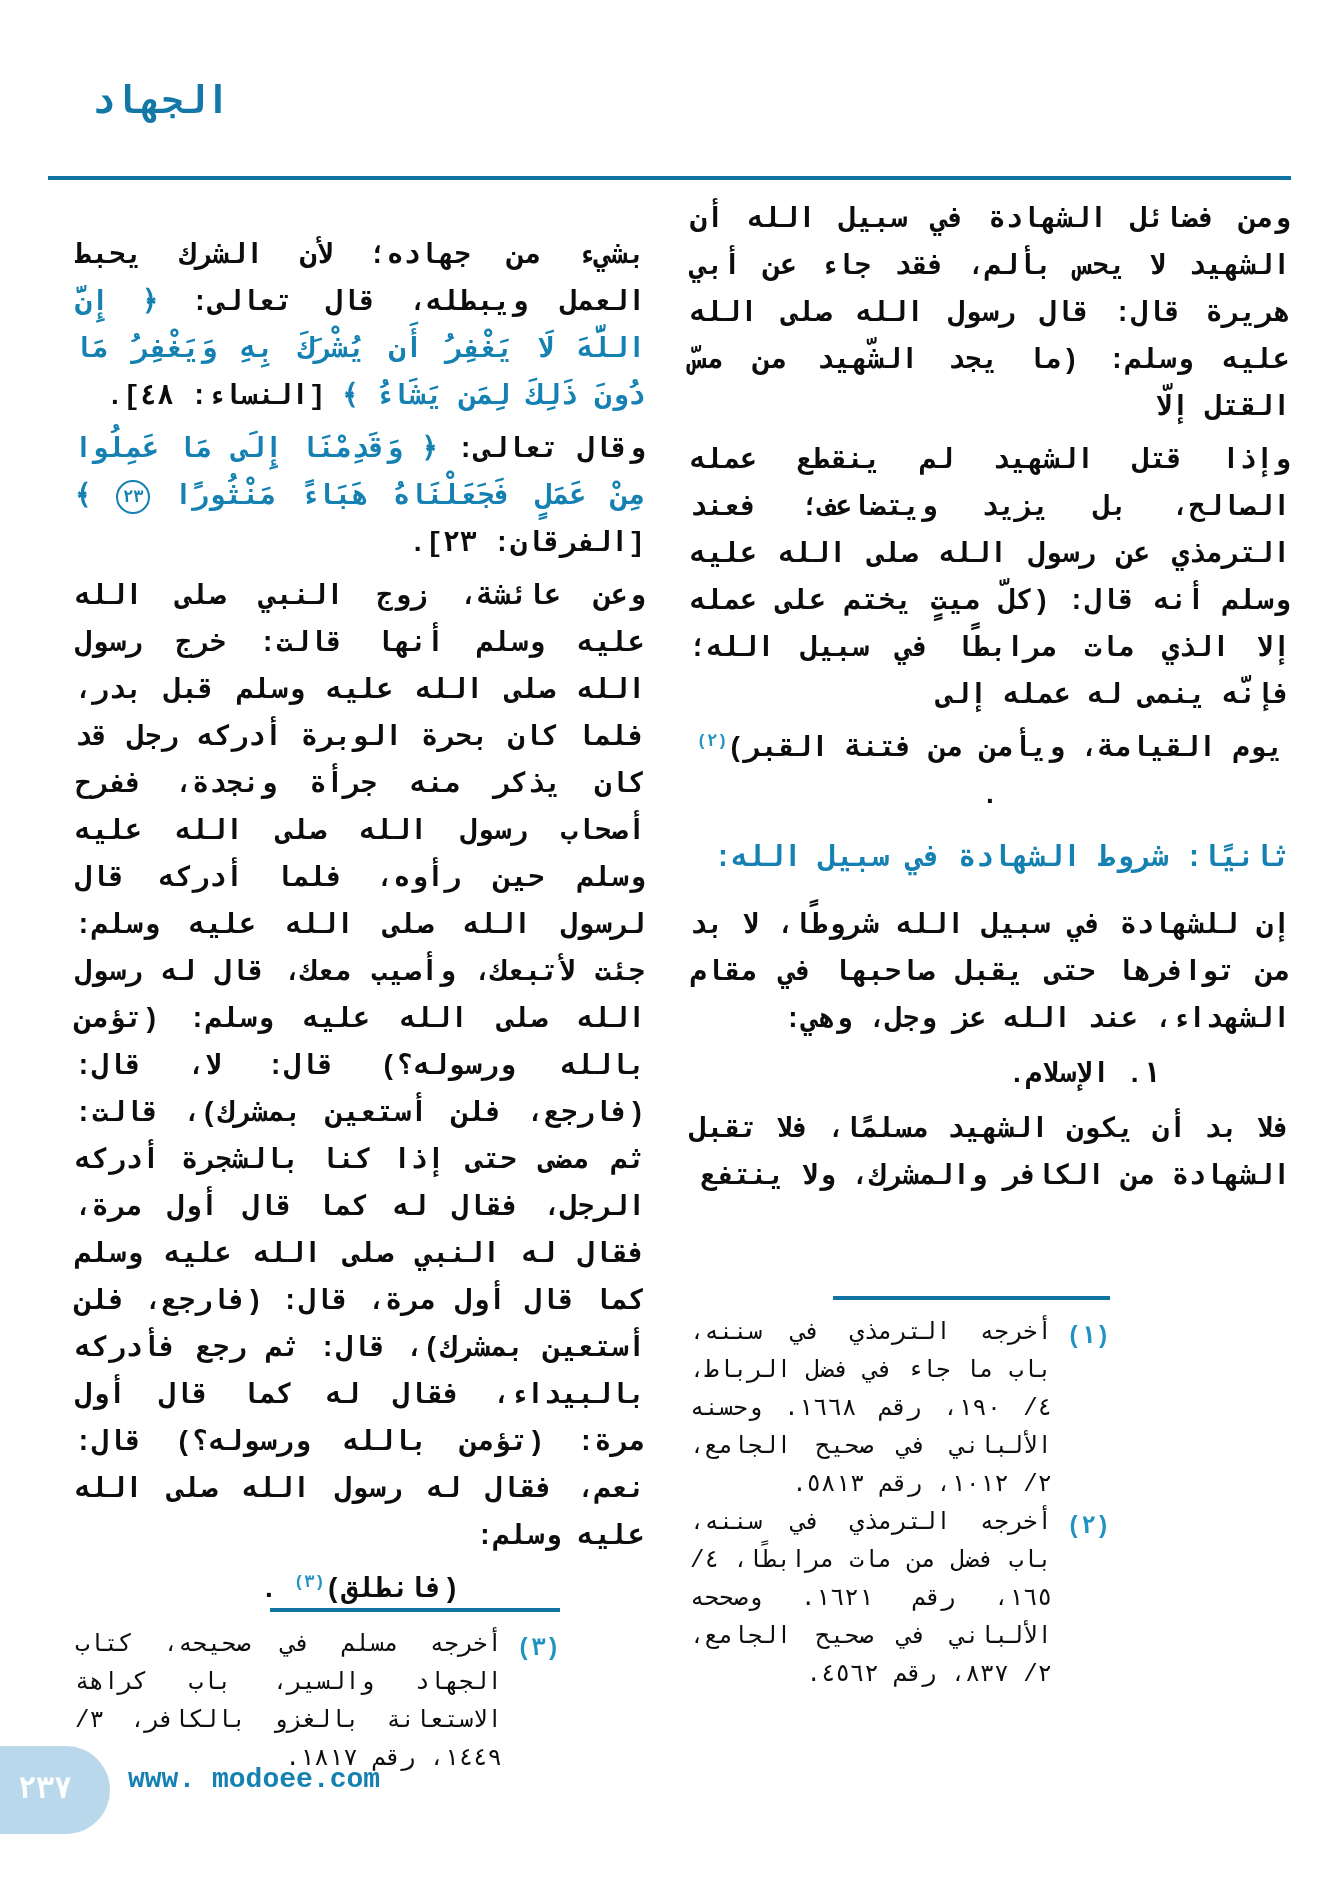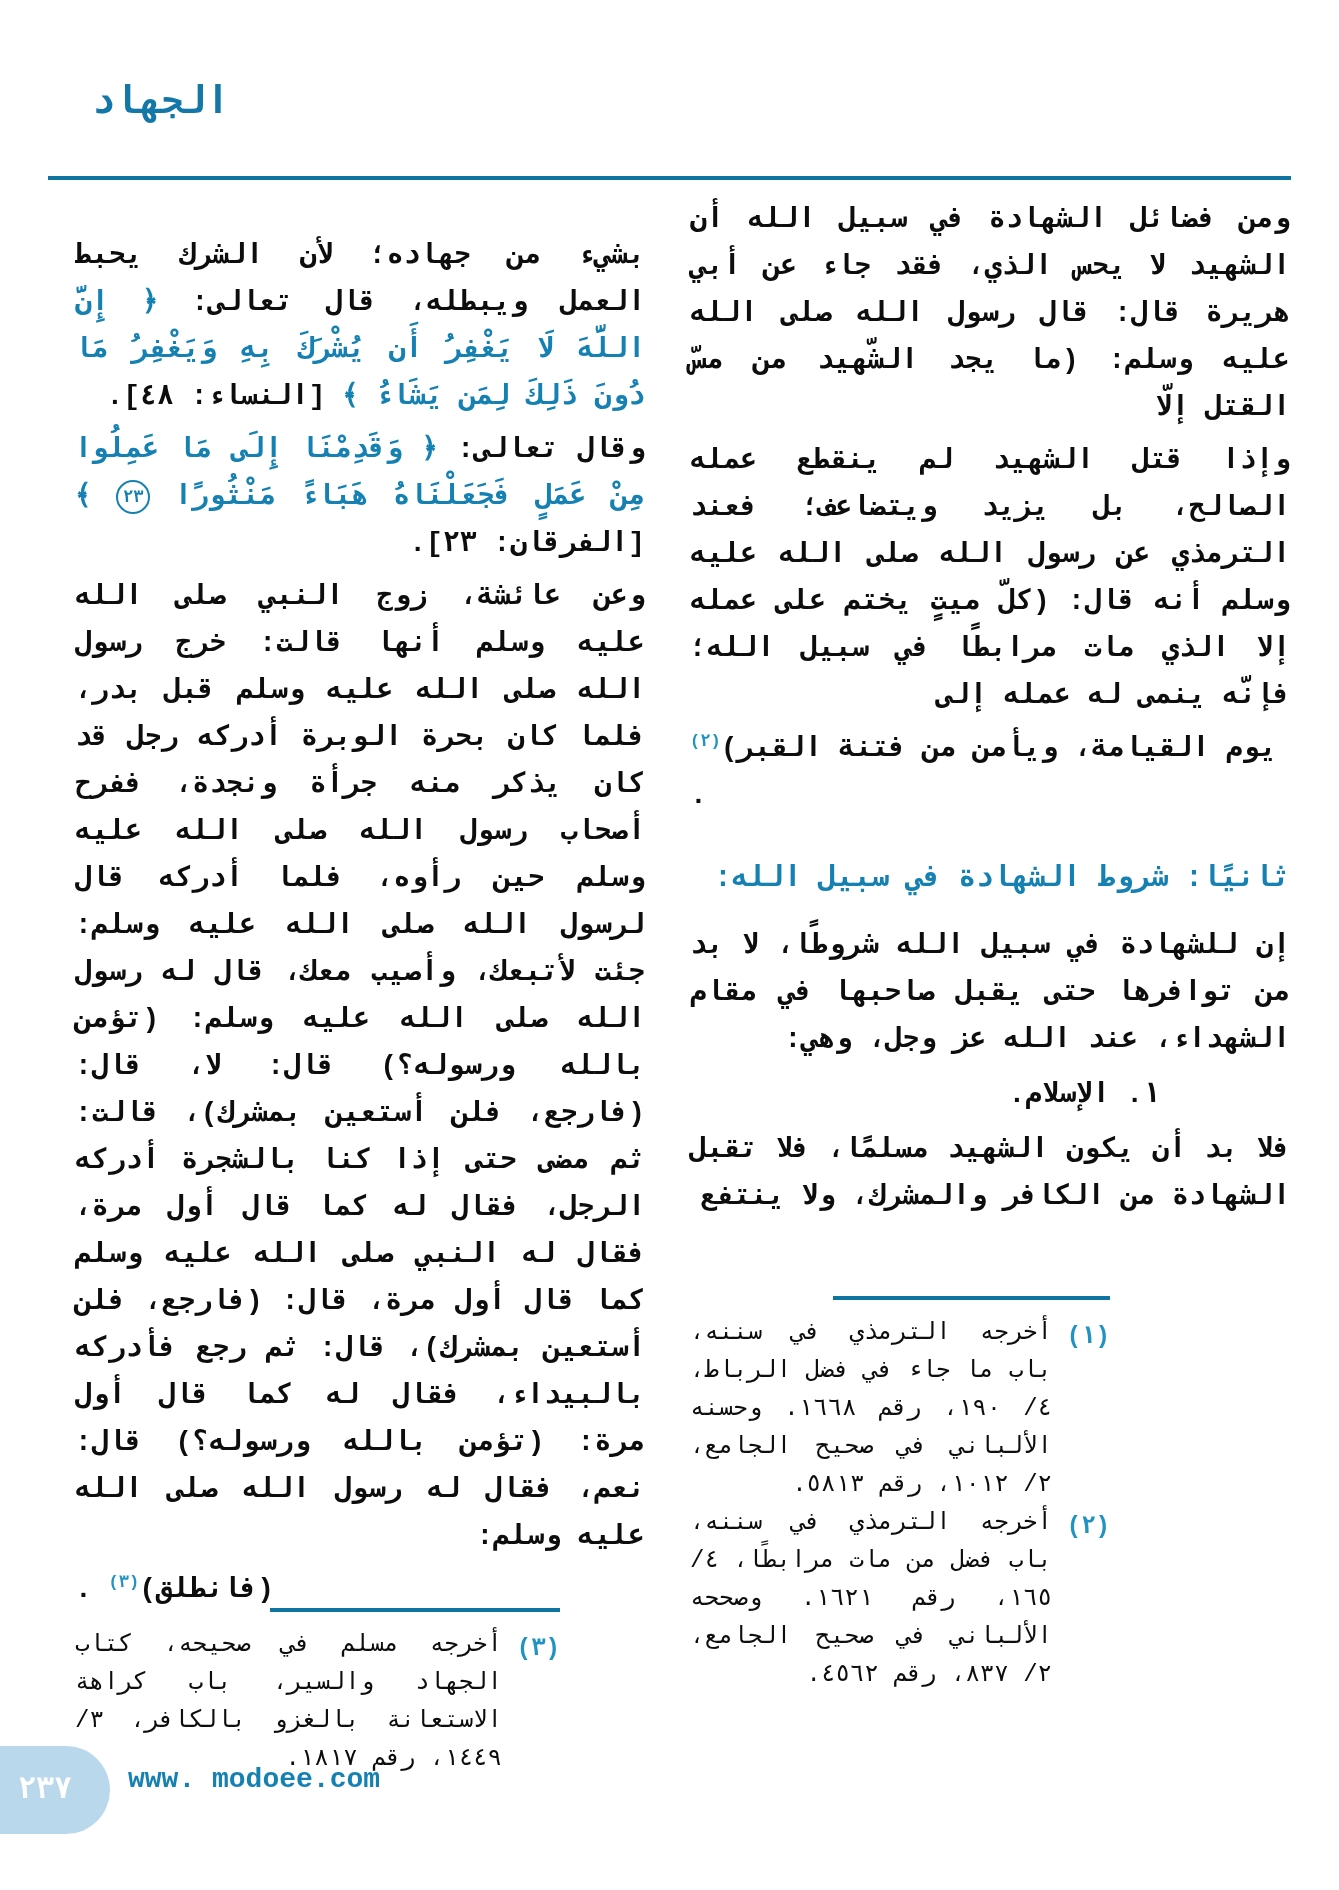--- a/index.html
+++ b/index.html
@@ -47,27 +47,27 @@
   .col-right .body { height: 1100px; }
   .col-left  .body { height: 1412px; padding-top: 36px; box-sizing: border-box; }
   .col p {
     margin: 0 0 6px 0;
     font-size: 28px;
     font-weight: bold;
     line-height: 47px;
     text-align: justify;
   }
   p.tail-left   { text-align: left; }
-  p.tail-center { text-align: left; }
+  p.tail-center { text-align: center; }
   .section-heading {
     color: #1581b2;
     font-size: 29px;
     font-weight: bold;
     line-height: 47px;
-    margin: 36px 0 20px 0;
+    margin: 16px 0 20px 0;
   }
   .list-item { margin: 8px 130px 8px 0 !important; }
   .quran {
     color: #1581b2;
     font-weight: bold;
   }
   .ayah-medallion {
     display: inline-block;
     width: 34px;
     height: 34px;
@@ -158,21 +158,21 @@
 
 <div class="page">
 
   <div class="header-title">الجهاد</div>
   <div class="header-rule"></div>
 
   <div class="columns">
 
     <section class="col col-right">
       <div class="body">
-        <p><span>ومن فضائل الشهادة في سبيل الله أن الشهيد لا يحس الذي، فقد جاء عن أبي هريرة قال: قال رسول الله صلى الله عليه وسلم: (ما يجد الشّهيد من مسّ القتل إلّا</span></p>
+        <p><span>ومن فضائل الشهادة في سبيل الله أن الشهيد لا يحس بألم، فقد جاء عن أبي هريرة قال: قال رسول الله صلى الله عليه وسلم: (ما يجد الشّهيد من مسّ القتل إلّا</span></p>
         <p><span>وإذا قتل الشهيد لم ينقطع عمله الصالح، بل يزيد ويتضاعف؛ فعند الترمذي عن رسول الله صلى الله عليه وسلم أنه قال: (كلّ ميتٍ يختم على عمله إلا الذي مات مرابطًا في سبيل الله؛ فإنّه ينمى له عمله إلى</span></p>
         <p class="tail-center"><span>يوم القيامة، ويأمن من فتنة القبر)</span><span class="fn-ref">(٢)</span><span> .</span></p>
         <div class="section-heading">ثانيًا: شروط الشهادة في سبيل الله:</div>
         <p><span>إن للشهادة في سبيل الله شروطًا، لا بد من توافرها حتى يقبل صاحبها في مقام الشهداء، عند الله عز وجل، وهي:</span></p>
         <p class="list-item">١. الإسلام.</p>
         <p><span>فلا بد أن يكون الشهيد مسلمًا، فلا تقبل الشهادة من الكافر والمشرك، ولا ينتفع</span></p>
       </div>
 
       <div class="footnotes footnotes-right">
         <div class="fn-rule fn-rule-right"></div>

